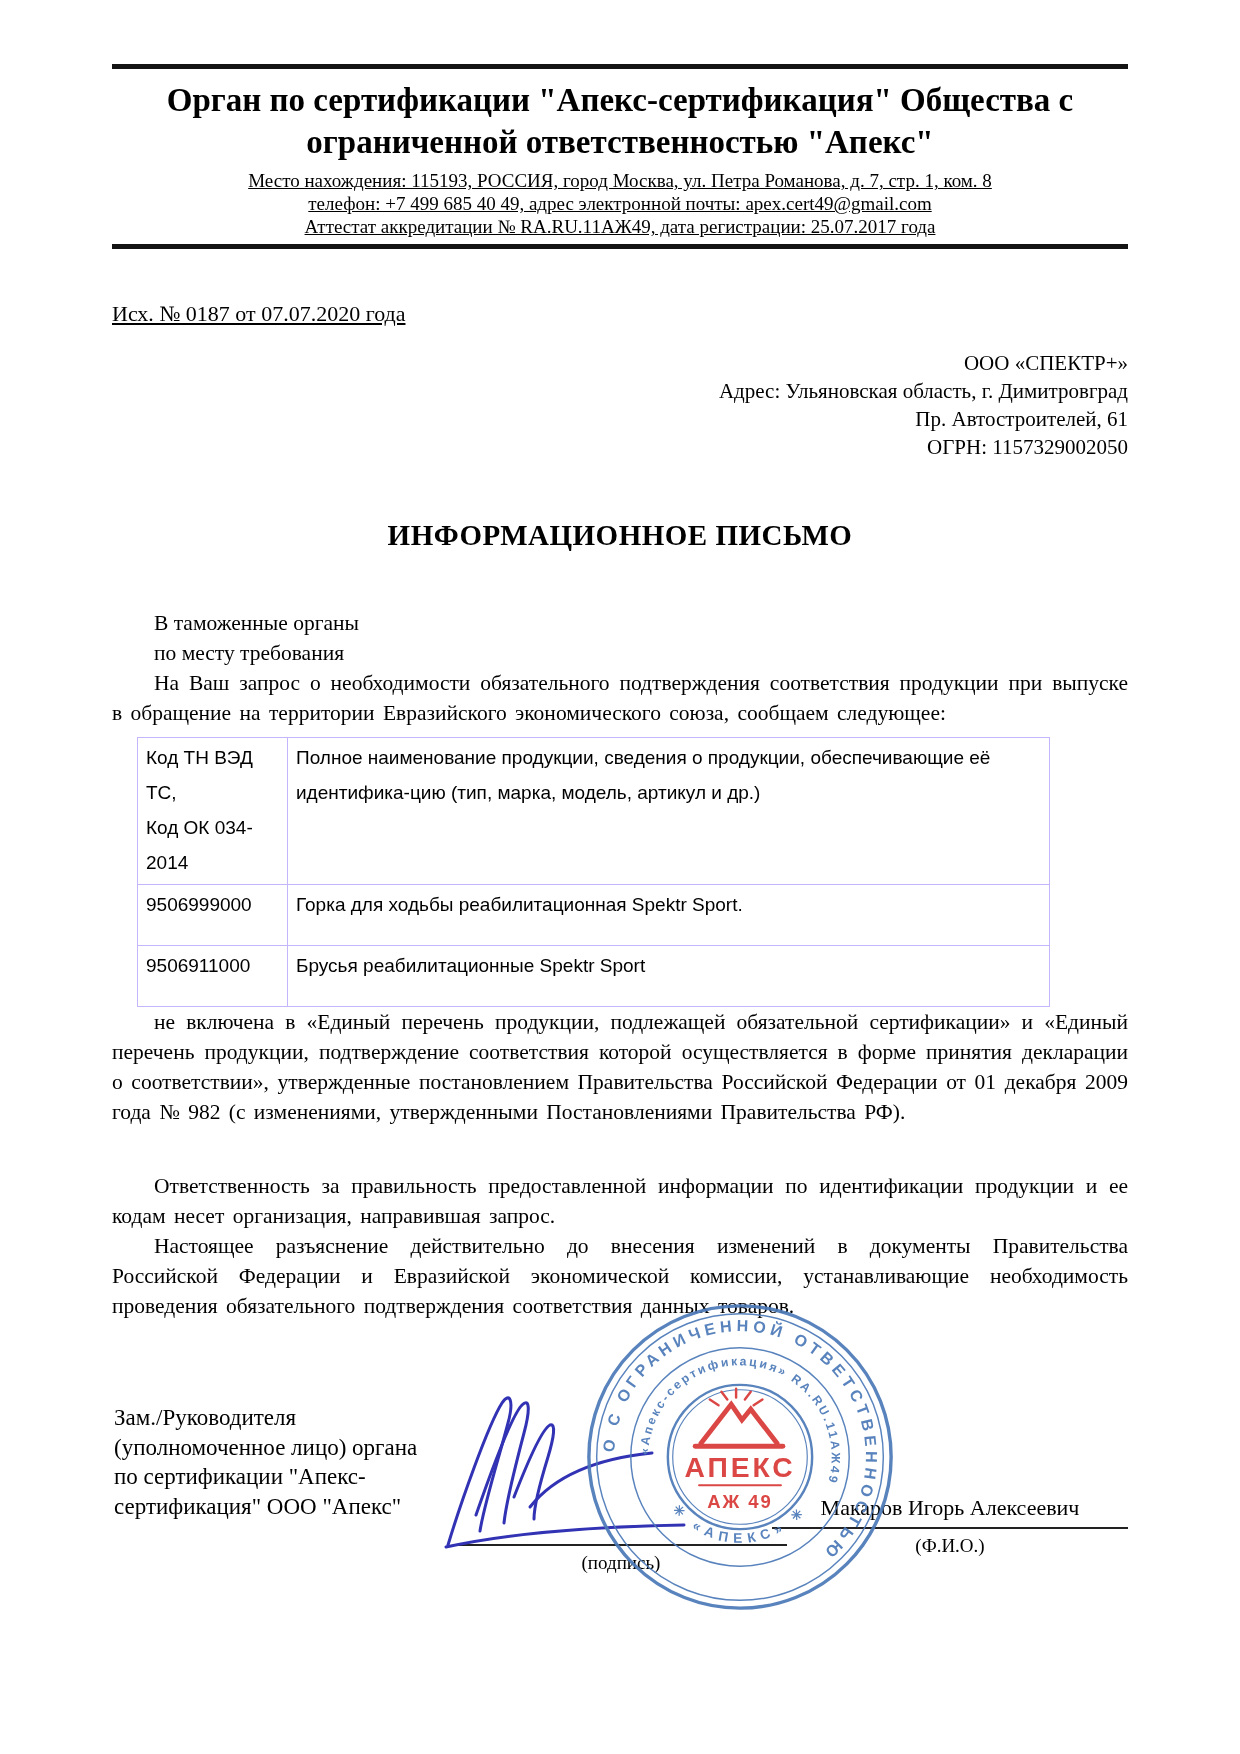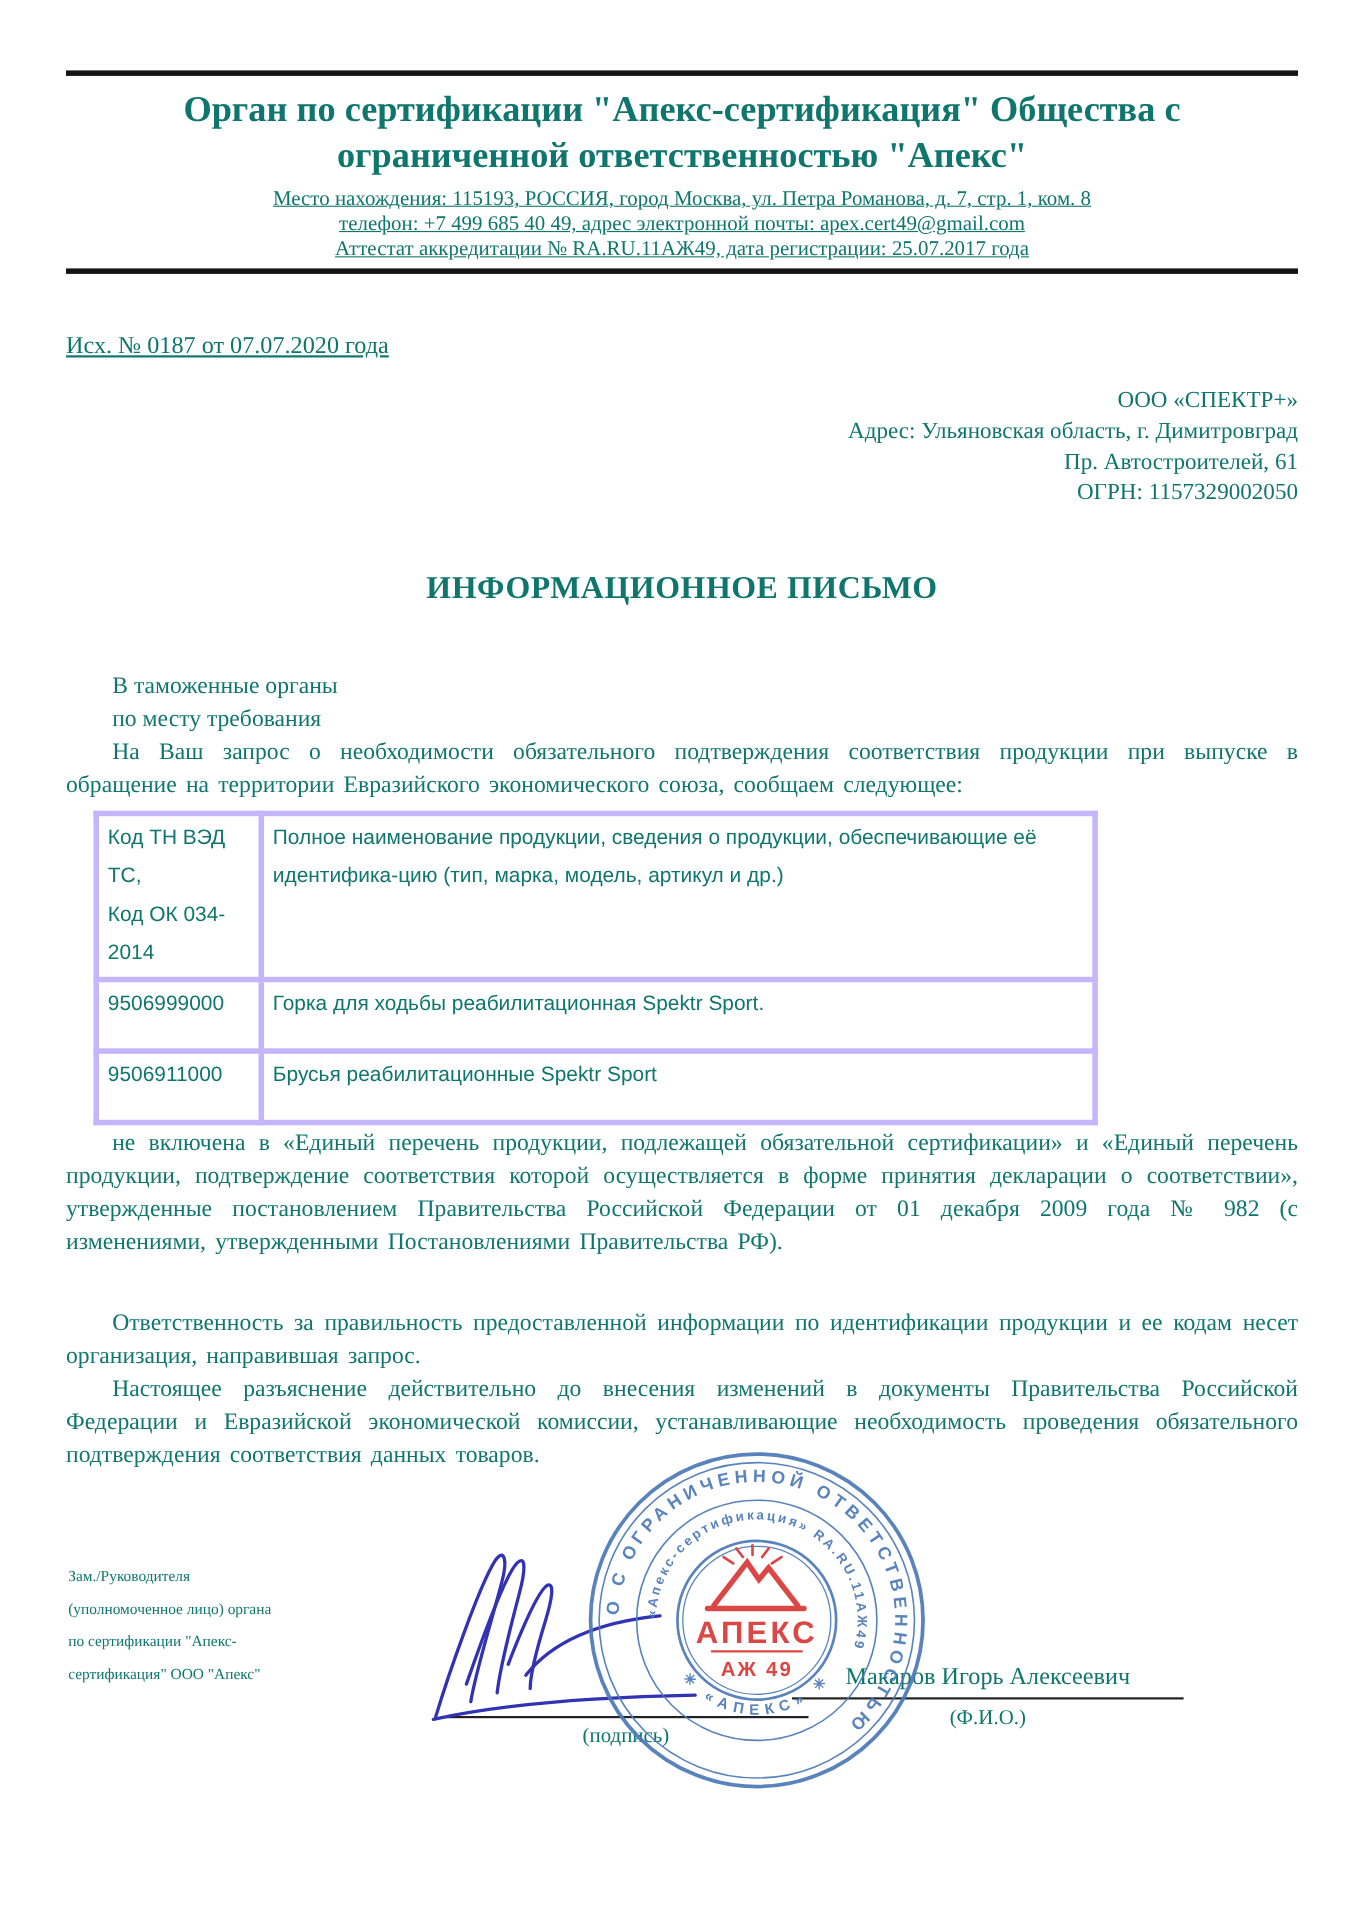--- a/index.html
+++ b/index.html
@@ -1,24 +1,24 @@
 <!DOCTYPE html>
 <html lang="ru"><head>
 <meta charset="utf-8">
 <style>
   html,body{margin:0;padding:0;background:#ffffff;}
   .page{
     position:relative;
     width:1240px;height:1754px;
     margin:0 auto;
     background:#ffffff;
-    color:#0f766e;
+    color:#000000;
     font-family:"Liberation Serif", serif;
     box-sizing:border-box;
-    padding:0 60px;
+    padding:0 112px;
     overflow:hidden;
   }
   .rule{height:5px;background:#141414;}
   .rule.top{margin-top:64px;}
   .rule.bottom{margin-top:6px;}
   .org-title{
     margin:10px auto 6px auto;
     max-width:960px;
     text-align:center;
     font-size:33px;font-weight:bold;line-height:1.28;
@@ -39,36 +39,36 @@
   .intro{margin-top:0;}
   table.codes{
     margin:9px 0 0 25px;
     width:913px;
     border-collapse:collapse;
     font-family:"Liberation Sans", sans-serif;
     font-size:19px;line-height:35px;
     table-layout:fixed;
   }
   table.codes th, table.codes td{
-    border:5px solid #c4b5fd;
+    border:1px solid #c4b5fd;
     vertical-align:top;
     padding:2px 8px 4px 8px;
     font-weight:normal;
     text-align:left;
   }
   col.c-code{width:150px;}
   th.h-code{white-space:pre-line;height:108px;padding-left:4px;}
   td.code-cell{text-align:center;height:54px;}
   td.name-cell{}
   .after-table{margin-top:46px;}
   .para.gap{margin-top:44px;}
   .sig-section{position:relative;height:250px;margin-top:82px;}
   .sig-role{
     position:absolute;left:2px;top:0;width:350px;
-    font-size:14px;line-height:29.5px;white-space:pre-line;
+    font-size:23px;line-height:29.5px;white-space:pre-line;
   }
   .sign-line-block{position:absolute;left:343px;top:141px;width:332px;text-align:center;}
   .fio-block{position:absolute;left:660px;top:90px;width:356px;text-align:center;}
   .sig-line{border-top:2px solid #222;height:0;}
   .sig-label{font-size:19px;padding-top:6px;}
   .sig-name{font-size:22px;line-height:30px;margin-bottom:4px;}
   .sig-ink{position:absolute;left:328px;top:-18px;width:250px;height:170px;}
   .stamp-wrap{position:absolute;left:472px;top:-102px;width:312px;height:312px;opacity:0.93;}
   .stamp-ring-outer{
     font-family:"Liberation Sans", sans-serif;

